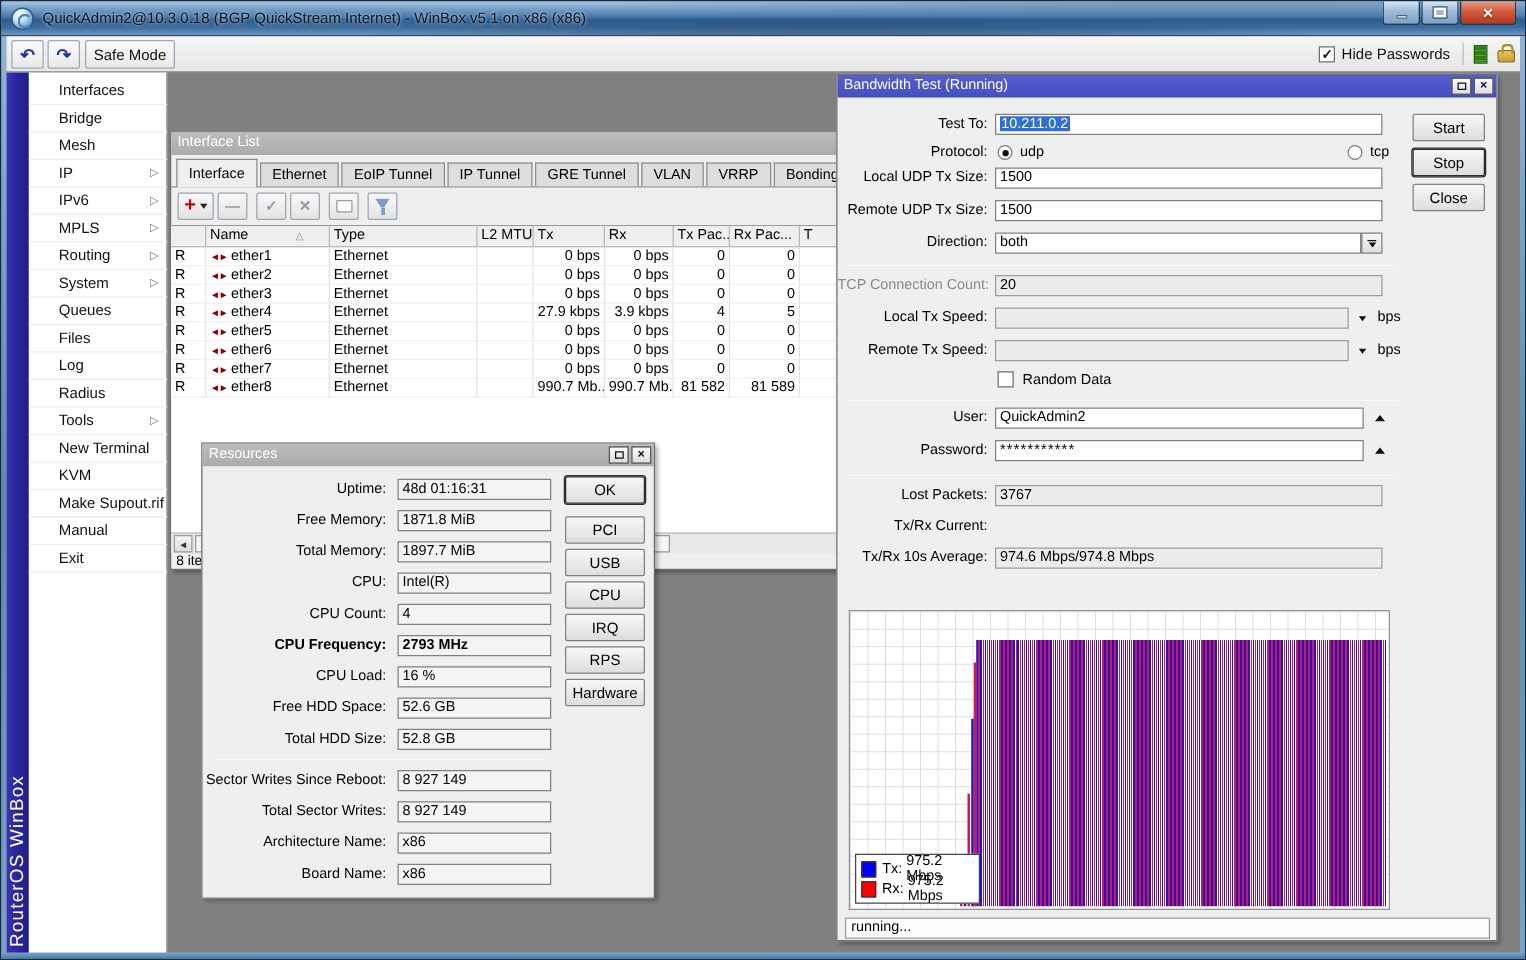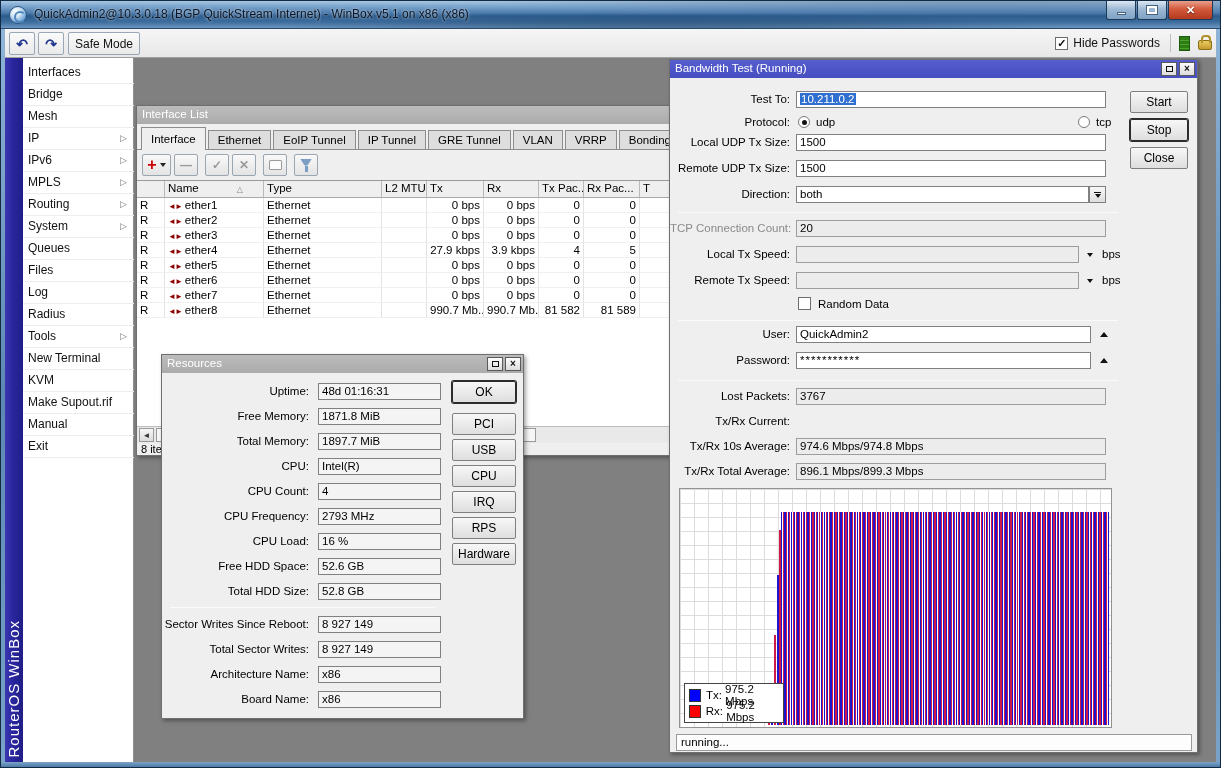--- a/index.html
+++ b/index.html
@@ -43,21 +43,21 @@
   .frame-l,.frame-r{position:absolute;top:28px;width:4px;height:740px;background:linear-gradient(180deg,#8fb4d6,#5d88b3 50%,#7ba3c9);}
   .frame-l{left:0;} .frame-r{right:0;}
   .frame-b{position:absolute;left:0;bottom:0;width:1221px;height:5px;background:linear-gradient(180deg,#7ba3c9,#4c7aa6);}
 
   
   .sidebar{position:absolute;left:4px;top:57px;width:129px;height:706px;background:#ffffff;border-right:1px solid #8f8f8f;}
   .blue-strip{position:absolute;left:0;top:0;width:18px;height:100%;background:linear-gradient(90deg,#3a37b0,#2a27a0 40%,#201d86);}
   .brand{position:absolute;left:0px;bottom:6px;width:18px;color:#fff;font-size:15px;letter-spacing:1px;
     writing-mode:vertical-rl;transform:rotate(180deg);white-space:nowrap;}
   .menu{position:absolute;left:18px;top:4px;width:111px;}
-  .mitem{position:relative;height:22px;line-height:21px;padding-left:5px;font-size:12px;color:#111;border-bottom:1px solid #ededed;cursor:default;}
+  .mitem{position:relative;height:22px;line-height:21px;padding-left:24px;font-size:12px;color:#111;border-bottom:1px solid #ededed;cursor:default;}
   .mitem .sub{position:absolute;right:7px;top:0;font-size:9px;color:#777;}
 
   .workspace{position:absolute;left:133px;top:57px;width:1084px;height:706px;background:#808080;}
 
   
   .win{position:absolute;background:#efefef;border:1px solid #6f6f6f;box-shadow:2px 2px 4px rgba(0,0,0,.35);}
   .tbar{position:absolute;left:0;top:0;width:100%;height:18px;color:#fff;font-size:11.5px;line-height:17px;padding-left:5px;}
   .tbar.inactive{background:linear-gradient(#bcbcbc,#ababab);}
   .tbar.active{background:linear-gradient(#565ecf,#474fc0);}
   .tb-btns{position:absolute;right:2px;top:2px;display:flex;}
@@ -372,21 +372,21 @@
         <span class="fld rfld">1897.7 MiB</span>
       </div>
     <div class="rrow" style="top:103px;">
         <span class="rlbl">CPU:</span>
         <span class="fld rfld">Intel(R)</span>
       </div>
     <div class="rrow" style="top:128px;">
         <span class="rlbl">CPU Count:</span>
         <span class="fld rfld">4</span>
       </div>
-    <div class="rrow" style="top:153px;">
+    <div class="rrow" style="top:153px;font-weight:bold;">
         <span class="rlbl">CPU Frequency:</span>
         <span class="fld rfld">2793 MHz</span>
       </div>
     <div class="rrow" style="top:178px;">
         <span class="rlbl">CPU Load:</span>
         <span class="fld rfld">16 %</span>
       </div>
     <div class="rrow" style="top:203px;">
         <span class="rlbl">Free HDD Space:</span>
         <span class="fld rfld">52.6 GB</span>
@@ -498,24 +498,20 @@
     <div class="bwrow" style="top:328px;">
       <span class="bwlbl">Lost Packets:</span>
       <span class="fld dis bwfld">3767</span>
     </div>
     <div class="bwrow" style="top:353px;">
       <span class="bwlbl">Tx/Rx Current:</span>
     </div>
     <div class="bwrow" style="top:378px;">
       <span class="bwlbl">Tx/Rx 10s Average:</span>
       <span class="fld dis bwfld">974.6 Mbps/974.8 Mbps</span>
-    </div>
-    <div class="bwrow" style="top:403px;">
-      <span class="bwlbl">Tx/Rx Total Average:</span>
-      <span class="fld dis bwfld">896.1 Mbps/899.3 Mbps</span>
     </div>
 
     <div class="btn bwbtn" style="top:31px;">Start</div>
     <div class="btn default bwbtn" style="top:59px;">Stop</div>
     <div class="btn bwbtn" style="top:87px;">Close</div>
 
     <div class="graph">
       <div class="rampbar" style="left:88px;height:12px;background:#cf1a48;"></div>
       <div class="rampbar" style="left:91px;height:38px;background:#1d14d2;"></div>
       <div class="rampbar" style="left:94px;height:90px;background:#cf1a48;"></div>

